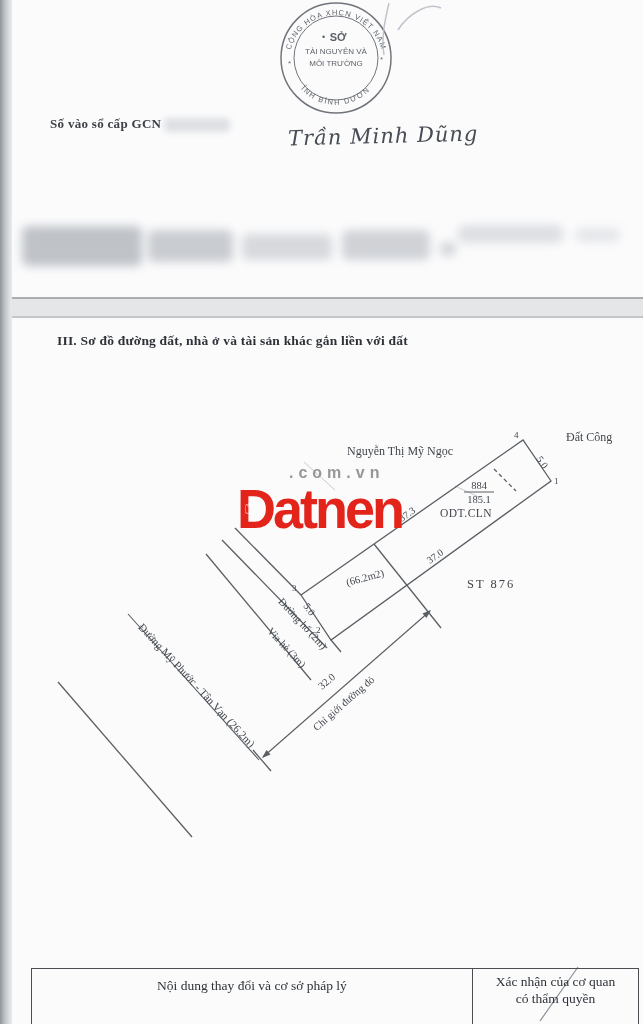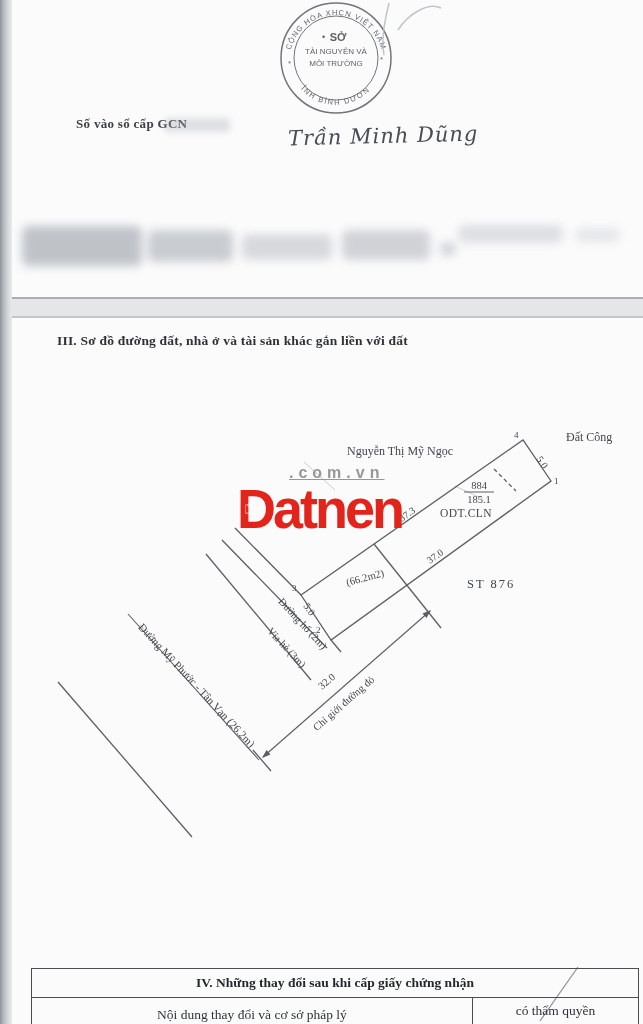--- a/index.html
+++ b/index.html
@@ -4,31 +4,31 @@
 <style>
   html,body{margin:0;padding:0;}
   body{width:643px;height:1024px;position:relative;overflow:hidden;background:#e4e6e8;
        font-family:"Liberation Serif",serif;}
   .page{position:absolute;left:8px;width:635px;background:#fbfbfc;}
   #page1{top:0;height:297px;border-bottom:2px solid #aaaeb2;}
   #page2{top:316px;height:708px;border-top:2px solid #c3c7ca;}
   #left-strip{position:absolute;left:0;top:0;width:12px;height:1024px;z-index:6;
       background:linear-gradient(to right,#8f959b 0%,#b9bec2 35%,#d7dadd 70%,#e9ebec 100%);}
   .doc-text{position:absolute;color:#3c4147;}
-  #gcn-label{left:50px;top:116px;font-size:13px;font-weight:bold;letter-spacing:.3px;margin-left:26px;}
+  #gcn-label{left:50px;top:116px;font-size:13px;font-weight:bold;letter-spacing:.3px;}
   #gcn-smudge{position:absolute;left:164px;top:118px;width:66px;height:14px;background:#a7adb5;
       opacity:.35;filter:blur(3px);border-radius:4px;}
   #signature{left:288px;top:124px;font-size:21px;font-style:italic;color:#474d55;
       font-family:"DejaVu Serif",serif;transform:rotate(-1.5deg);letter-spacing:1px;}
   .blur-blob{position:absolute;background:#858c96;filter:blur(5px);border-radius:6px;}
   #sec3-title{left:57px;top:333px;font-size:13.5px;font-weight:bold;color:#2e3237;letter-spacing:.2px;}
   
   #watermark{position:absolute;left:237px;top:464px;width:172px;height:82px;z-index:4;}
   #wm-domain{position:absolute;left:52px;top:0;font-family:"Liberation Sans",sans-serif;
-      font-weight:bold;font-size:16px;letter-spacing:5px;color:#979797;text-decoration:underline;}
+      font-weight:bold;font-size:16px;letter-spacing:5px;color:#979797;}
   #wm-brand{position:absolute;left:0;top:12px;font-family:"Liberation Sans",sans-serif;
       font-weight:bold;font-size:54px;letter-spacing:-3px;color:#e2241b;transform:scaleY(1.04);
       transform-origin:top left;}
   #wm-hand{position:absolute;left:7px;top:30px;font-size:22px;color:#ffffff;z-index:5;
       font-family:"DejaVu Sans",sans-serif;}
   
   #sec4-table{position:absolute;left:31px;top:968px;width:606px;z-index:3;
       border:1.4px solid #4a4e53;border-bottom:none;background:rgba(251,251,252,.0);}
   #sec4-title{height:28px;line-height:28px;text-align:center;font-weight:bold;font-size:13.5px;
       color:#24282d;border-bottom:1.4px solid #4a4e53;}
@@ -139,20 +139,20 @@
   <text class="dg-text" x="346" y="706" font-size="10.5" text-anchor="middle" transform="rotate(-41 346 706)">Chỉ giới đường đỏ</text>
 </svg>
 
 <div id="watermark">
   <div id="wm-domain">.com.vn</div>
   <div id="wm-brand">Datnen</div>
   <div id="wm-hand">☝</div>
 </div>
 
 <div id="sec4-table">
-  <div id="sec4-title">IV. Những thay đổi sau khi cấp giấy chứng nhận</div>
   <div id="sec4-cols">
     <div id="sec4-col1">Nội dung thay đổi và cơ sở pháp lý</div>
     <div id="sec4-col2">
+      <div>Xác nhận của cơ quan</div>
       <div>có thẩm quyền</div>
     </div>
   </div>
 </div>
 
 </body></html>

